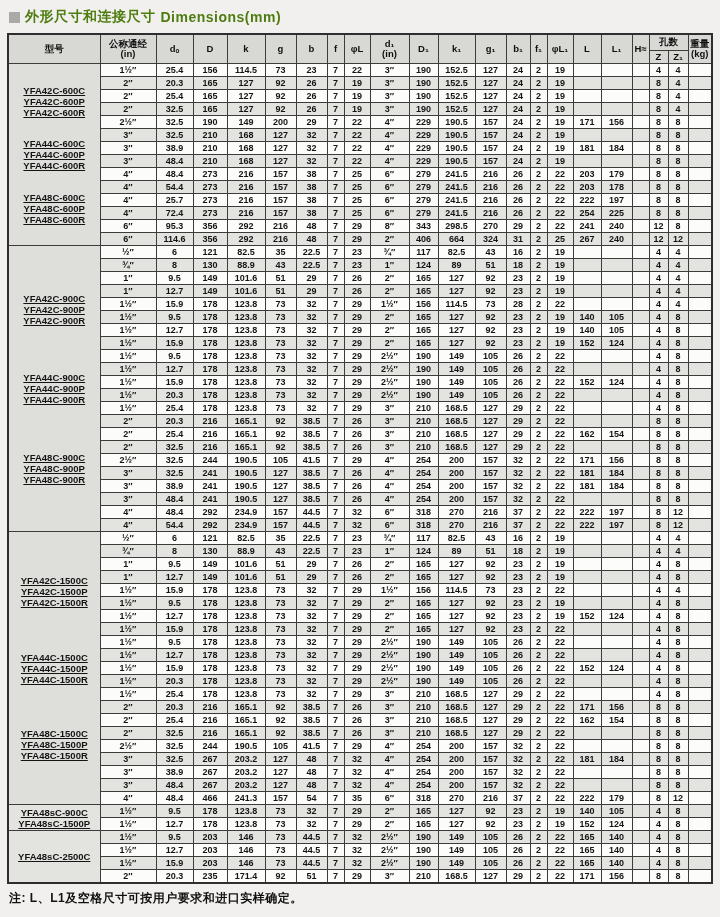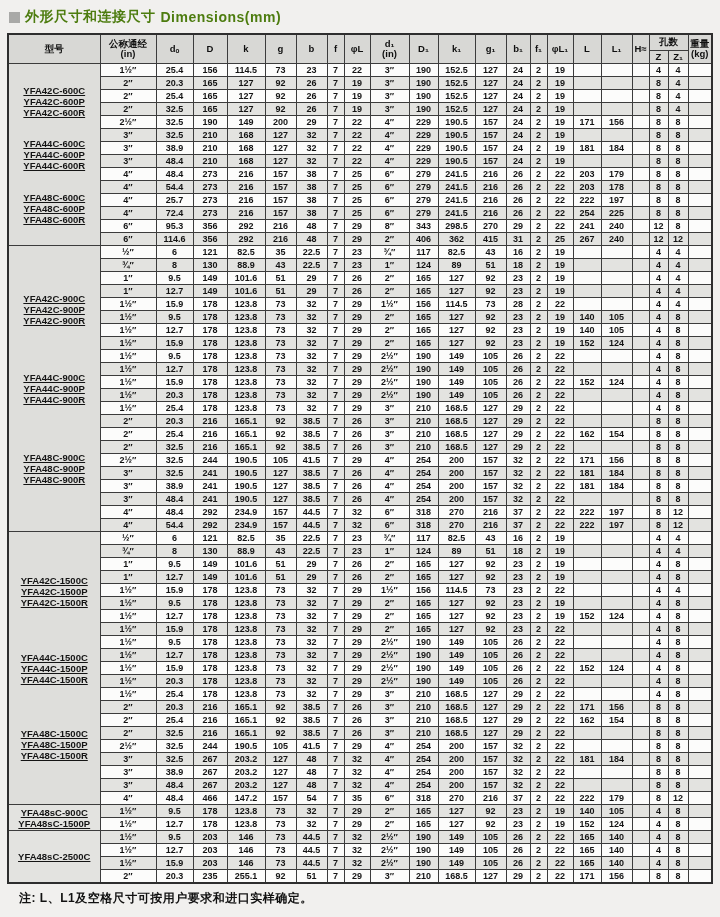--- a/index.html
+++ b/index.html
@@ -42,21 +42,21 @@
   }
   .model-inner{
     display:flex;flex-direction:column;justify-content:space-evenly;
     height:100%;
     text-decoration:underline;
   }
   .model-group{display:block;}
   .model-line{display:block;height:11px;}
   .note{
     font-size:12px;font-weight:bold;color:#111;
-    margin:6px 0 0 12px;letter-spacing:0.5px;
+    margin:6px 0 0 2px;letter-spacing:0.5px;
   }
 </style>
 </head>
 <body>
 
 <div class="wrap">
   <div class="title">
     <span class="sq"></span>
     <span>外形尺寸和连接尺寸</span>
     <span>Dimensions(mm)</span>
@@ -442,22 +442,22 @@
           <td>6″</td>
           <td>114.6</td>
           <td>356</td>
           <td>292</td>
           <td>216</td>
           <td>48</td>
           <td>7</td>
           <td>29</td>
           <td>2″</td>
           <td>406</td>
-          <td>362</td>
-          <td>415</td>
+          <td>664</td>
+          <td>324</td>
           <td>31</td>
           <td>2</td>
           <td>25</td>
           <td>267</td>
           <td>240</td>
           <td></td>
           <td>12</td>
           <td>12</td>
           <td></td>
         </tr>
@@ -1462,21 +1462,21 @@
           <td></td>
           <td></td>
           <td>8</td>
           <td>8</td>
           <td></td>
         </tr>
         <tr>
           <td>4″</td>
           <td>48.4</td>
           <td>466</td>
-          <td>147.2</td>
+          <td>241.3</td>
           <td>157</td>
           <td>54</td>
           <td>7</td>
           <td>35</td>
           <td>6″</td>
           <td>318</td>
           <td>270</td>
           <td>216</td>
           <td>37</td>
           <td>2</td>
@@ -1615,21 +1615,21 @@
           <td>140</td>
           <td></td>
           <td>4</td>
           <td>8</td>
           <td></td>
         </tr>
         <tr>
           <td>2″</td>
           <td>20.3</td>
           <td>235</td>
-          <td>255.1</td>
+          <td>171.4</td>
           <td>92</td>
           <td>51</td>
           <td>7</td>
           <td>29</td>
           <td>3″</td>
           <td>210</td>
           <td>168.5</td>
           <td>127</td>
           <td>29</td>
           <td>2</td>

